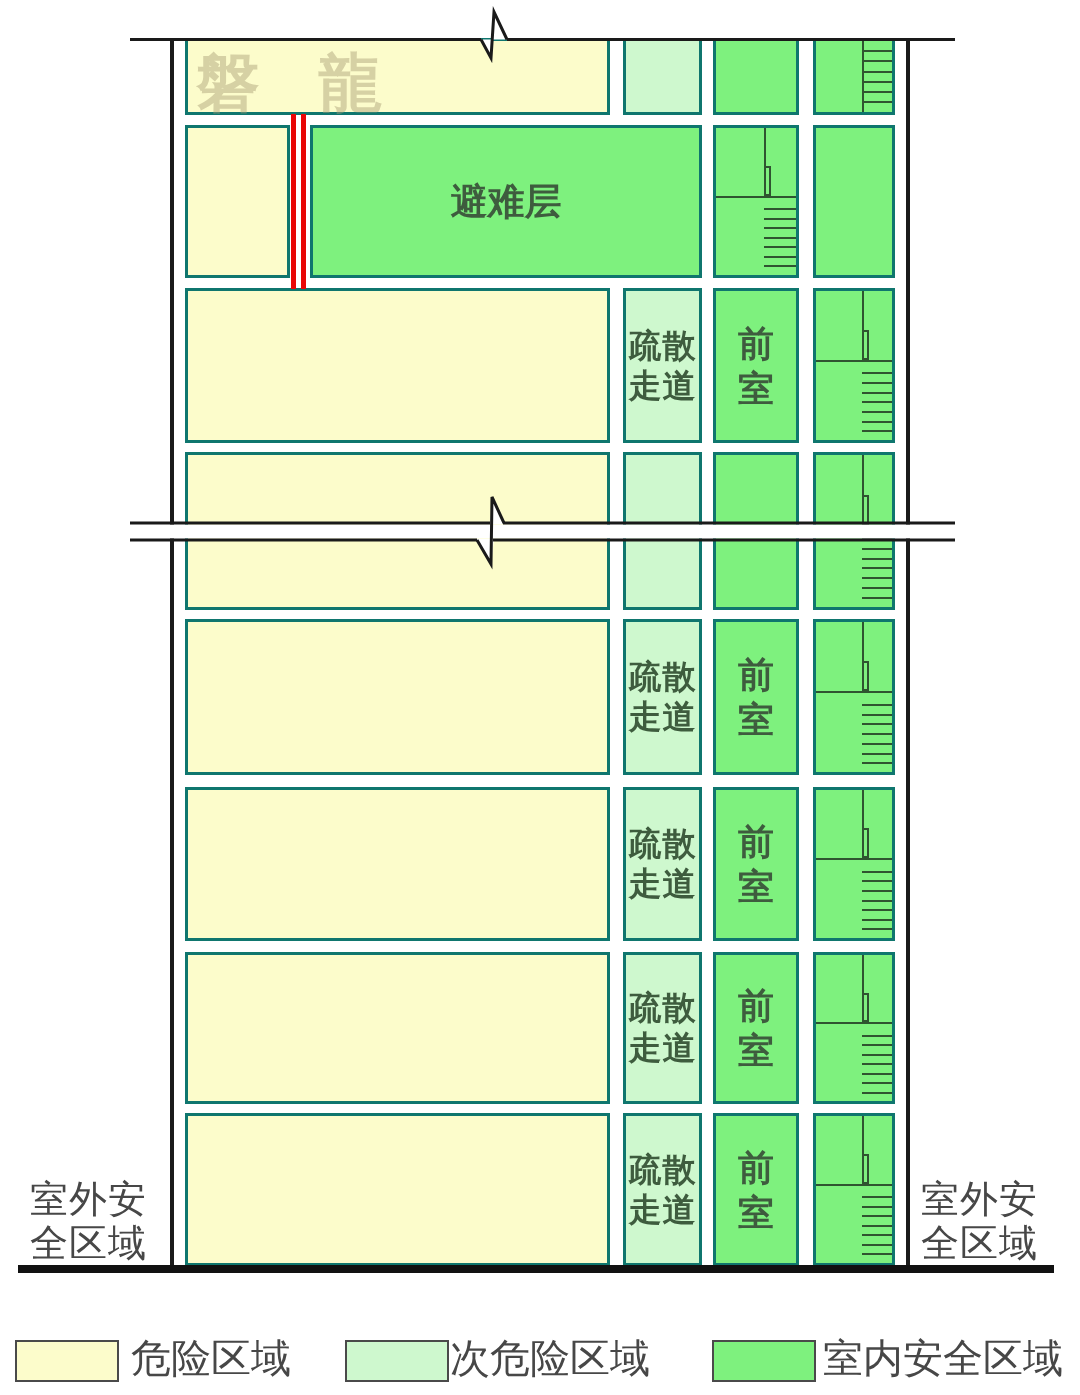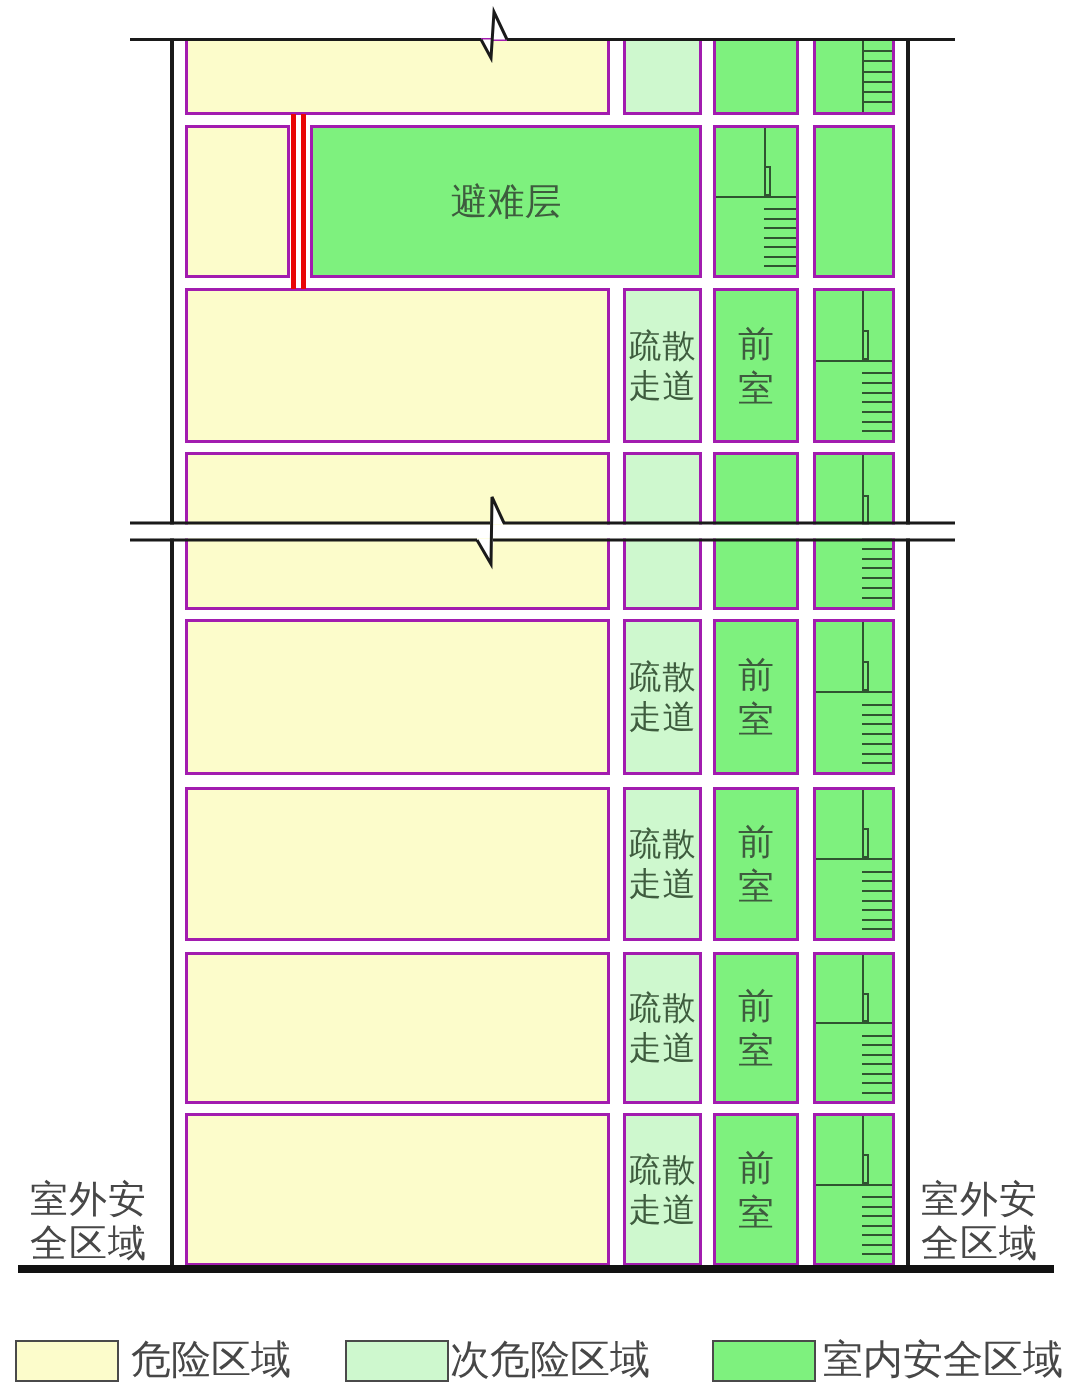--- a/index.html
+++ b/index.html
@@ -1,39 +1,39 @@
 <!DOCTYPE html>
 <html><head>
 <meta charset="utf-8">
 <style>
   html,body{margin:0;padding:0;background:#ffffff;}
   #page{position:relative;width:1080px;height:1395px;background:#fff;overflow:hidden;
         font-family:"Liberation Sans","DejaVu Sans",sans-serif;}
   .abs{position:absolute;box-sizing:border-box;}
-  .box{position:absolute;box-sizing:border-box;border:3px solid #a21caf;}
+  .box{position:absolute;box-sizing:border-box;border:3px solid #0f766e;font-weight:bold;}
   .hazard{background:#FCFCCB;}
   .subhaz{background:#CEF8CE;}
   .safe{background:#7EF17E;}
   .wall{position:absolute;background:#1a1a1a;}
   .stairline{position:absolute;background:#2F5430;}
   .redline{position:absolute;background:#E90606;}
   .cn-green{color:#3E5C3E;}
   .cn-gray{color:#474747;}
   .corridor-label{position:absolute;inset:0;display:flex;flex-direction:column;
     align-items:center;justify-content:center;font-size:33px;line-height:40px;letter-spacing:1px;}
   .vest-label{position:absolute;inset:0;display:flex;flex-direction:column;
     align-items:center;justify-content:center;font-size:36px;line-height:45px;}
   .refuge-label{position:absolute;inset:0;display:flex;flex-direction:column;
     align-items:center;justify-content:center;font-size:37px;line-height:49px;}
   .outdoor-label{position:absolute;font-size:38px;line-height:44px;letter-spacing:1px;}
   #watermark{position:absolute;left:196px;top:40px;font-size:64px;font-weight:bold;
     letter-spacing:18px;color:rgba(168,158,118,0.45);
     font-family:"DejaVu Serif","Liberation Serif",serif;white-space:nowrap;}
   .legend-swatch{position:absolute;width:100px;height:38px;border:2px solid #4a4a4a;}
-  .legend-label{position:absolute;font-size:40px;line-height:42px;}
+  .legend-label{position:absolute;font-size:40px;line-height:42px;font-family:Liberation Serif, serif;}
   svg.overlay{position:absolute;left:0;top:0;pointer-events:none;}
 </style>
 </head>
 <body>
 
 <div id="page">
 
   <div class="wall" style="left:170px;top:38px;width:4px;height:1231px;"></div>
   <div class="wall" style="left:906px;top:38px;width:4px;height:1231px;"></div>
 
@@ -207,20 +207,21 @@
         <div class="stairline" style="left: 60%; top: 74%; width: 40%; height: 2px;"></div>
         <div class="stairline" style="left: 60%; top: 80.5%; width: 40%; height: 2px;"></div>
         <div class="stairline" style="left: 60%; top: 87%; width: 40%; height: 2px;"></div>
         <div class="stairline" style="left: 60%; top: 93.5%; width: 40%; height: 2px;"></div>
       </div>
     </div>
 
   <div class="redline" style="left:291px;top:114px;width:5px;height:175px;"></div>
   <div class="redline" style="left:301px;top:114px;width:5px;height:175px;"></div>
 
+  <div id="watermark">磐 龍</div>
 
   <svg class="overlay" width="1080" height="1395">
 
     <g>
       <polygon points="481,39.5 491,58 494,12 507,39.5" fill="#ffffff" stroke="none"></polygon>
       <path d="M130,39.5 H481" stroke="#1a1a1a" stroke-width="3" fill="none"></path>
       <path d="M507,39.5 H955" stroke="#1a1a1a" stroke-width="3" fill="none"></path>
       <path d="M481,39.5 L491,58 L494,12 L507,39.5" stroke="#1a1a1a" stroke-width="3" fill="none" stroke-linejoin="miter"></path>
     </g>
 

